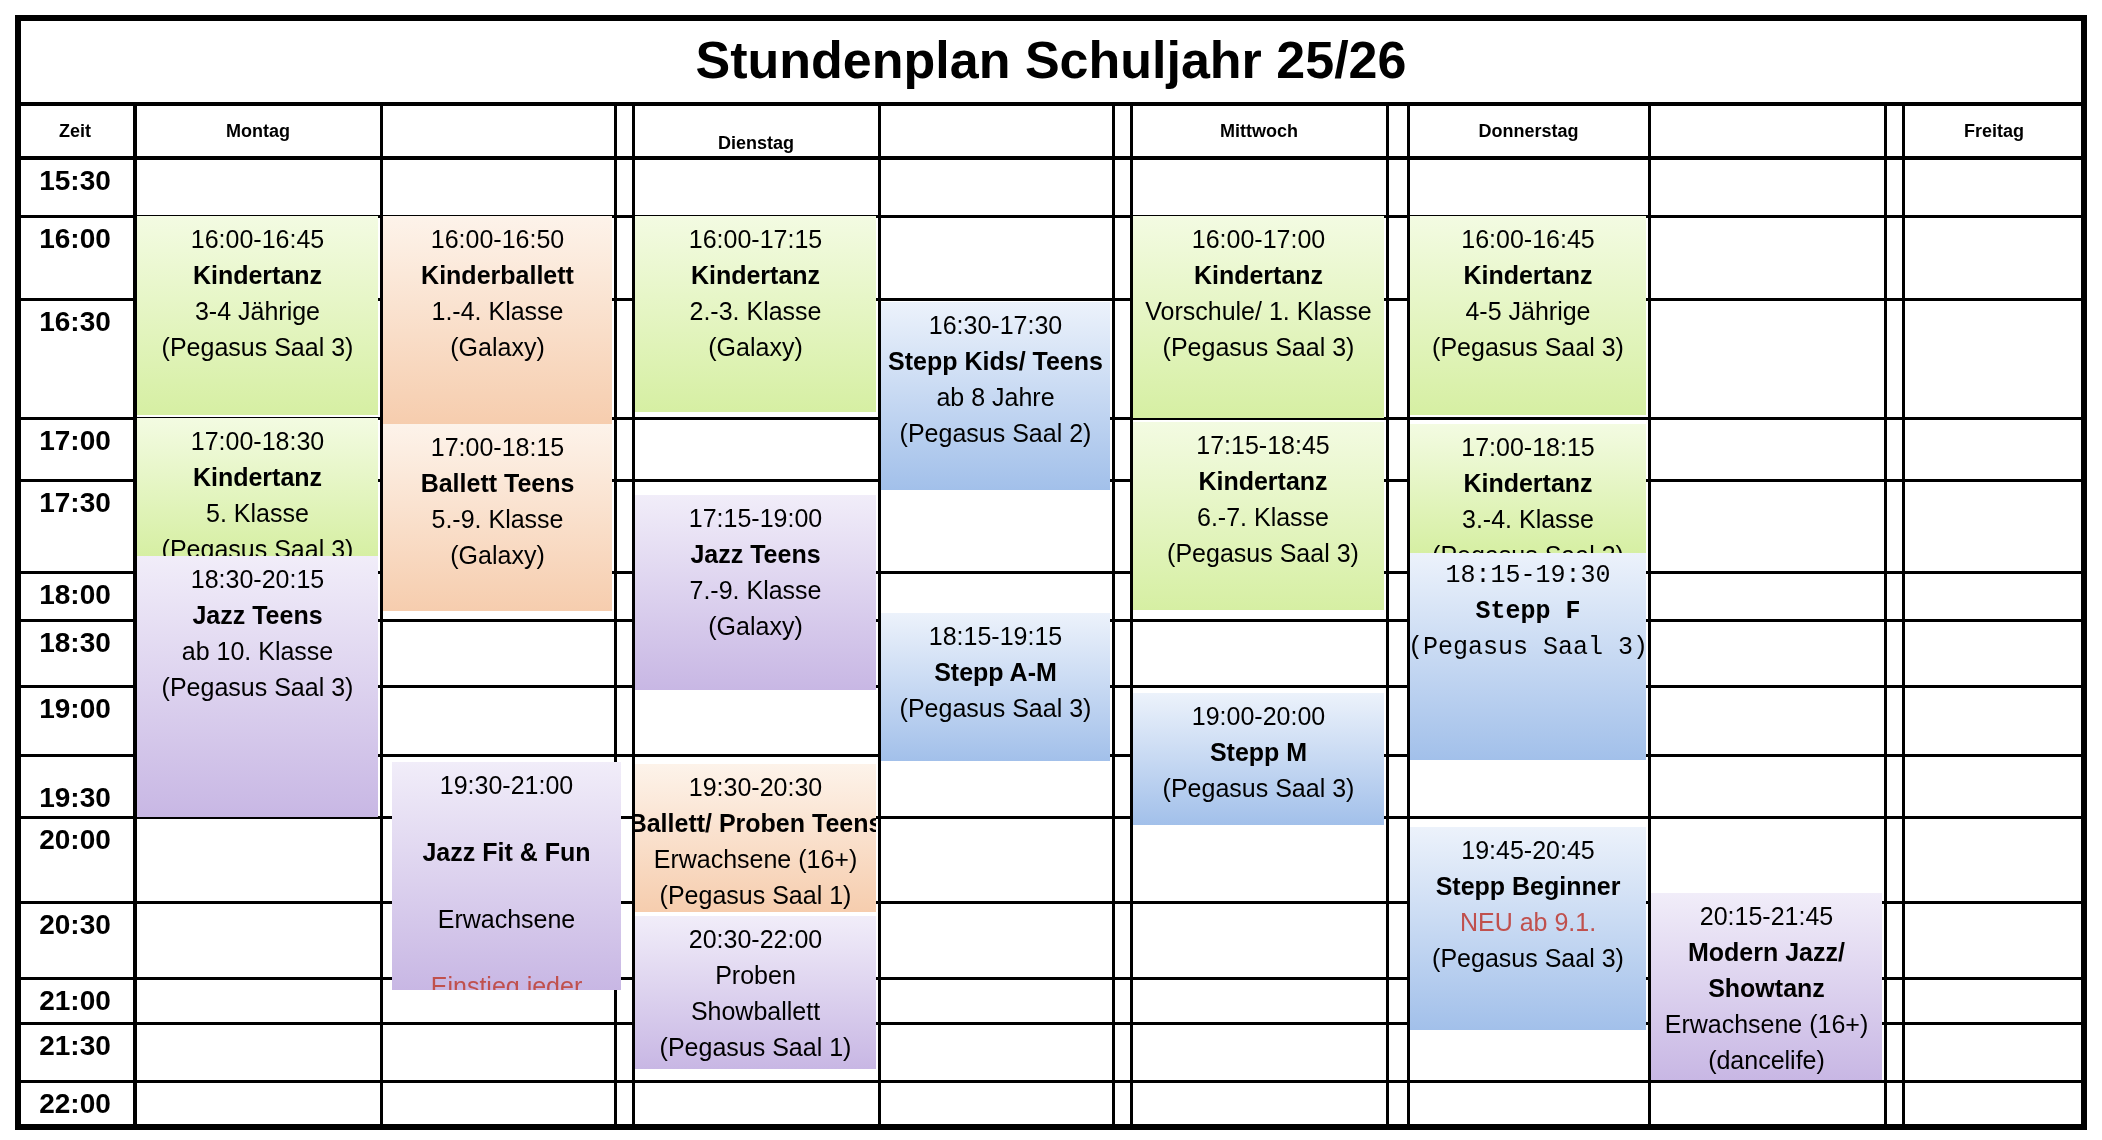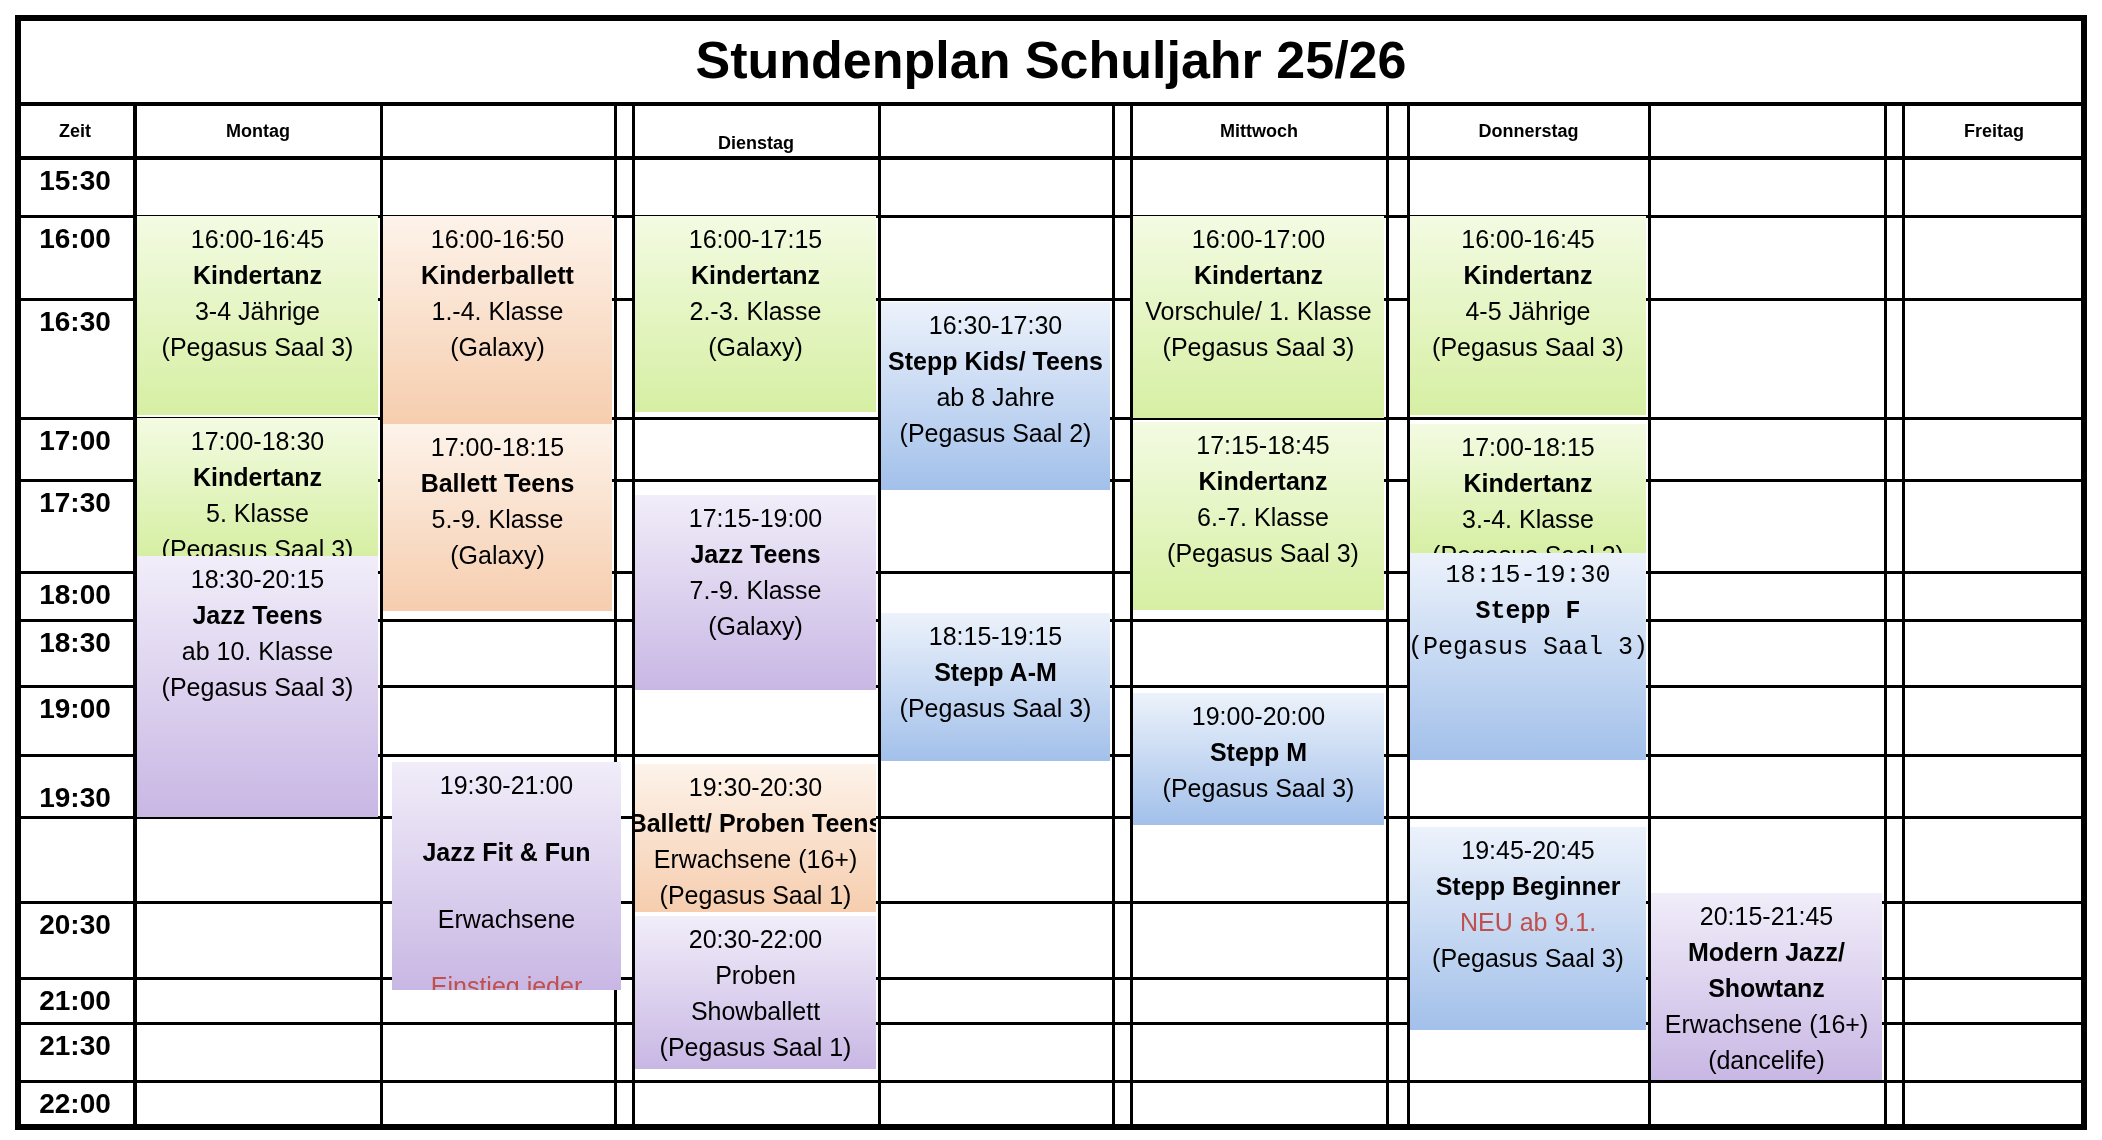--- a/index.html
+++ b/index.html
@@ -74,20 +74,21 @@
     <div class="day-header" style="left: 1903px; top: 104px; width: 182px; height: 54px;">Freitag</div>
     <div class="time-label" style="left: 15px; top: 160px; width: 120px; height: 56px;">15:30</div>
     <div class="time-label" style="left: 15px; top: 218px; width: 120px; height: 81px;">16:00</div>
     <div class="time-label" style="left: 15px; top: 301px; width: 120px; height: 117px;">16:30</div>
     <div class="time-label" style="left: 15px; top: 420px; width: 120px; height: 60px;">17:00</div>
     <div class="time-label" style="left: 15px; top: 482px; width: 120px; height: 90px;">17:30</div>
     <div class="time-label" style="left: 15px; top: 574px; width: 120px; height: 46px;">18:00</div>
     <div class="time-label" style="left: 15px; top: 622px; width: 120px; height: 64px;">18:30</div>
     <div class="time-label" style="left: 15px; top: 688px; width: 120px; height: 67px;">19:00</div>
     <div class="time-label" style="left: 15px; top: 757px; width: 120px; height: 60px; margin-top: 20px;">19:30</div>
+    <div class="time-label" style="left: 15px; top: 819px; width: 120px; height: 83px;">20:00</div>
     <div class="time-label" style="left: 15px; top: 904px; width: 120px; height: 74px;">20:30</div>
     <div class="time-label" style="left: 15px; top: 980px; width: 120px; height: 43px;">21:00</div>
     <div class="time-label" style="left: 15px; top: 1025px; width: 120px; height: 56px;">21:30</div>
     <div class="time-label" style="left: 15px; top: 1083px; width: 120px; height: 47px;">22:00</div>
     <div class="event" style="left: 137px; top: 216px; width: 241px; height: 199px; background: linear-gradient(rgb(243, 251, 226), rgb(214, 239, 163));">
       <div class="ln">16:00-16:45</div>
       <div class="ln ln-title">Kindertanz</div>
       <div class="ln">3-4 Jährige</div>
       <div class="ln">(Pegasus Saal 3)</div>
     </div>

